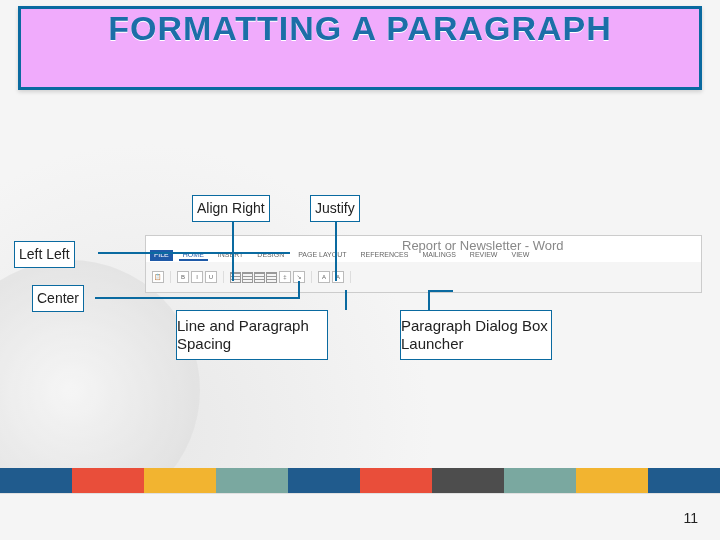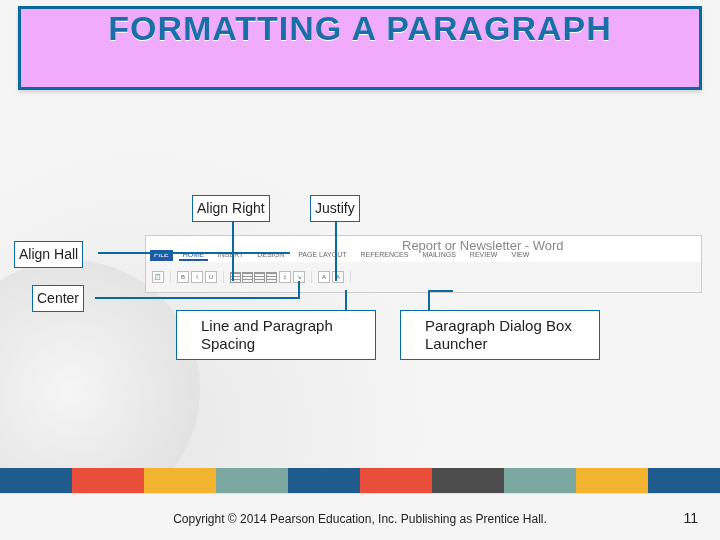--- a/index.html
+++ b/index.html
@@ -3,21 +3,21 @@
 <meta charset="utf-8">
 <style>
 html,body{margin:0;padding:0;width:720px;height:540px;font-family:"Segoe UI",Arial,sans-serif;overflow:hidden}
 body{background:#f0f0f0;position:relative}
 .bg-texture{position:absolute;inset:0;background:radial-gradient(circle at 20% 80%,#e8e8e8 0%,#f5f5f5 40%);}
 .compass{position:absolute;bottom:20px;left:-60px;width:260px;height:260px;border-radius:50%;background:radial-gradient(circle,#fafafa 0%,#e0e0e0 70%);opacity:.7}
 .compass::before{content:"N";position:absolute;top:30px;left:50%;transform:translateX(-50%);color:#888;font-size:14px;font-weight:bold}
 .title-box{position:absolute;top:6px;left:18px;right:18px;height:78px;background:#f0abfc;border:3px solid #0a6aa0;display:flex;justify-content:center;box-shadow:0 2px 4px rgba(0,0,0,.15)}
 .title-text{font-size:34px;font-weight:700;letter-spacing:1px;color:#1c6ea8;text-shadow:0 1px 0 #fff}
 .callout{position:absolute;background:#fff;border:1.5px solid #0a6aa0;padding:4px 4px;font-size:14px;color:#222;line-height:1.2;z-index:5}
-.callout.big{font-size:15px;padding:6px 24px}
+.callout.big{font-size:15px;padding:6px 0}
 #co-right{top:195px;left:192px}
 #co-justify{top:195px;left:310px}
 #co-left{top:241px;left:14px}
 #co-center{top:285px;left:32px}
 #co-spacing{top:310px;left:176px;width:150px}
 #co-launcher{top:310px;left:400px;width:150px}
 .leader{position:absolute;background:#0a6aa0;z-index:3}
 #ld-right{top:219px;left:232px;width:2px;height:62px}
 #ld-justify{top:219px;left:335px;width:2px;height:62px}
 #ld-left{top:252px;left:98px;width:192px;height:2px}
@@ -48,21 +48,21 @@
 
 <div class="bg-texture"></div>
 <div class="compass"></div>
 
 <div class="title-box">
   <div class="title-text">FORMATTING A PARAGRAPH</div>
 </div>
 
 <div id="co-right" class="callout">Align Right</div>
 <div id="co-justify" class="callout">Justify</div>
-<div id="co-left" class="callout">Align Hall</div>
+<div id="co-left" class="callout">Left Left</div>
 <div id="co-center" class="callout">Center</div>
 <div id="co-spacing" class="callout big">Line and Paragraph Spacing</div>
 <div id="co-launcher" class="callout big">Paragraph Dialog Box Launcher</div>
 
 <div id="ld-right" class="leader"></div>
 <div id="ld-justify" class="leader"></div>
 <div id="ld-left" class="leader"></div>
 <div id="ld-center" class="leader"></div>
 <div id="ld-center2" class="leader"></div>
 <div id="ld-spacing" class="leader"></div>
@@ -115,15 +115,14 @@
   <div style="background:#7aa8a0"></div>
   <div style="background:#205b8d"></div>
   <div style="background:#e94e3a"></div>
   <div style="background:#4d4d4d"></div>
   <div style="background:#7aa8a0"></div>
   <div style="background:#f2b430"></div>
   <div style="background:#205b8d"></div>
 </div>
 
 <div class="footer">
-  <div class="copyright">Copyright © 2014 Pearson Education, Inc. Publishing as Prentice Hall.</div>
   <div class="page-num">11</div>
 </div>
 
 </body></html>

